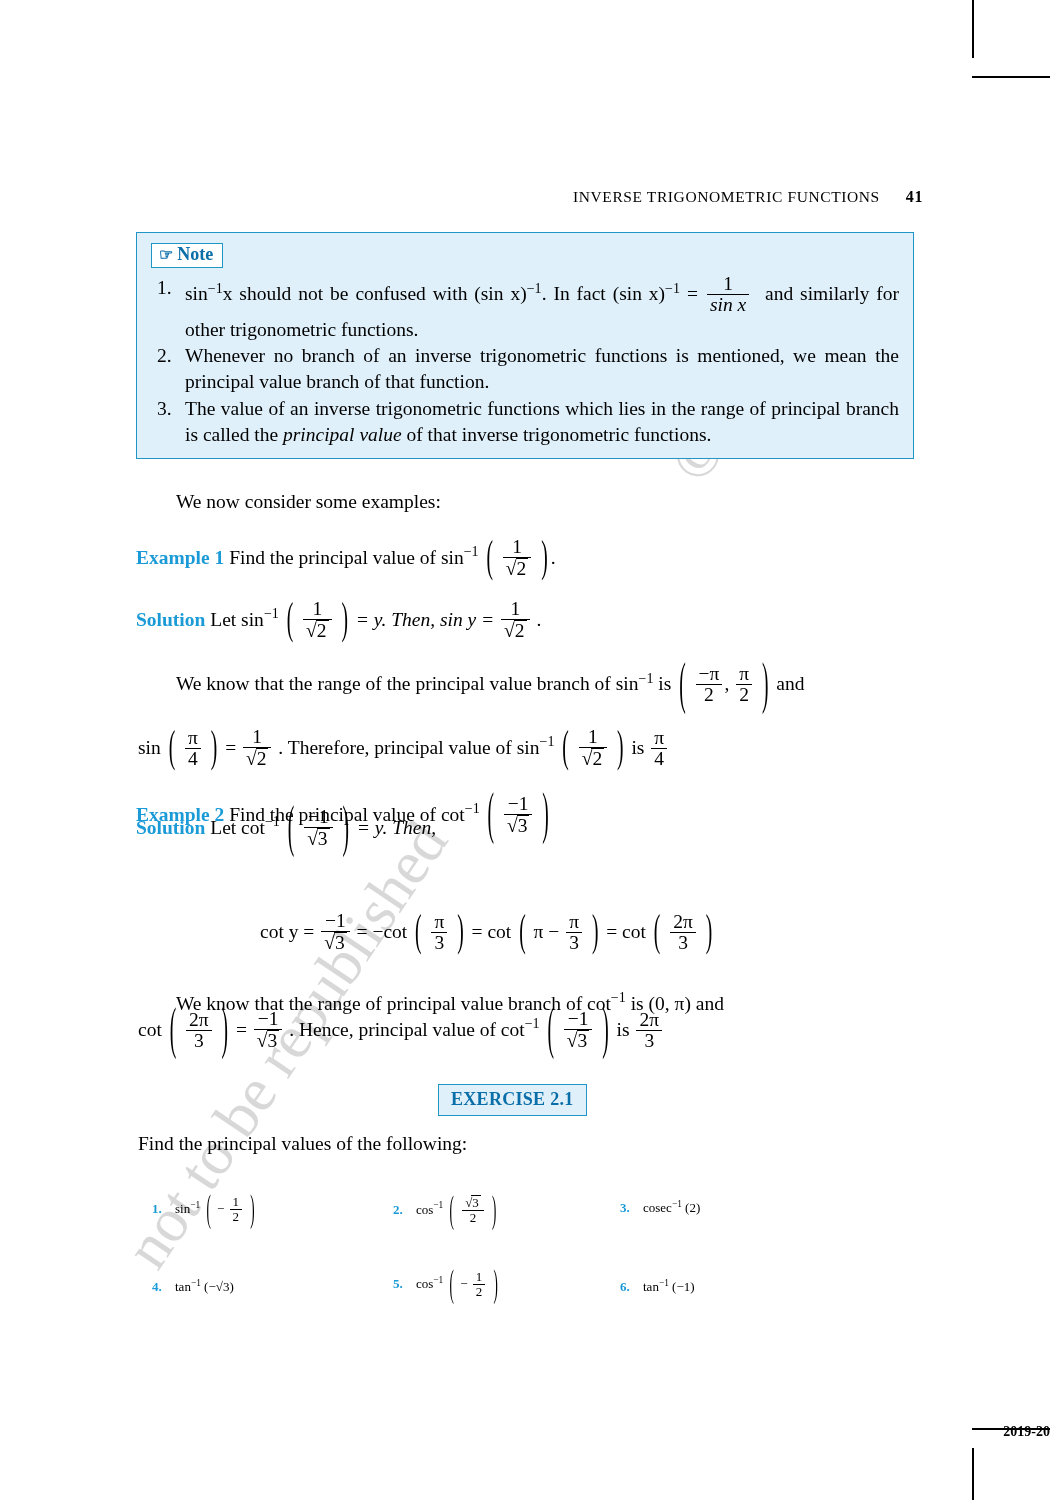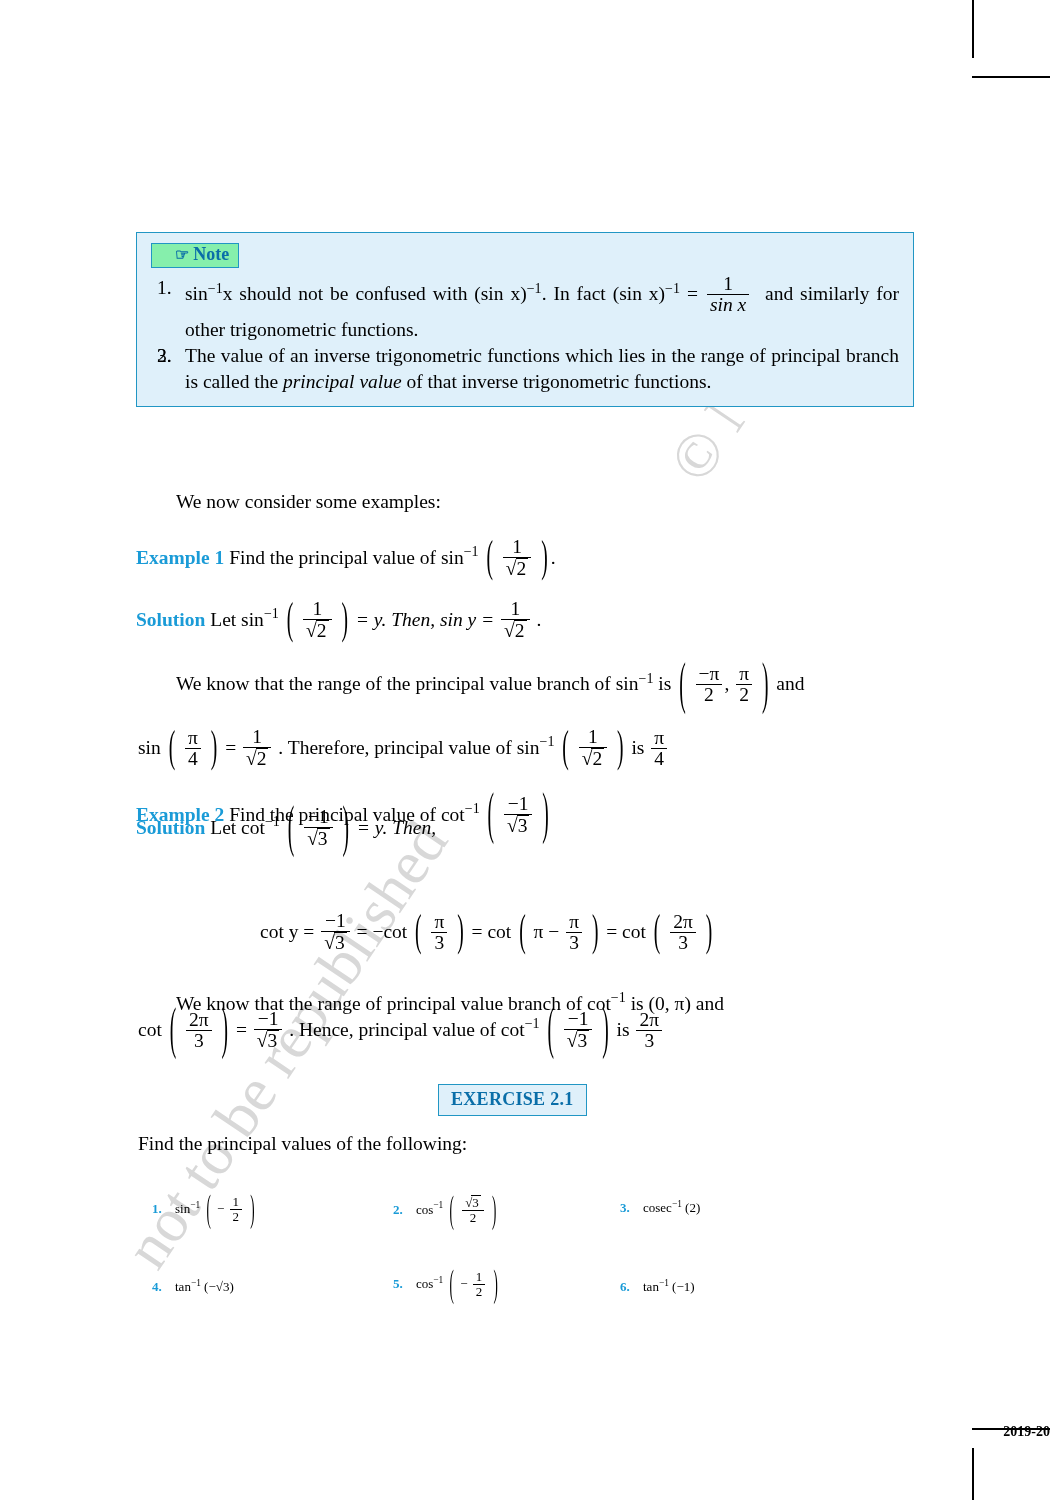--- a/index.html
+++ b/index.html
@@ -54,22 +54,22 @@
     top: 232px;
     width: 778px;
     border: 1.6px solid #2196c4;
     background: #dff0fa;
     box-sizing: border-box;
     padding: 10px 14px 10px 14px;
   }
   .note-tag {
     display: inline-block;
     border: 1.4px solid #2196c4;
-    background: #86efac;
-    padding: 1px 9px 2px 23px;
+    background: #ffffff;
+    padding: 1px 9px 2px 7px;
     font-weight: bold;
     color: #0a6ea8;
     font-size: 18px;
     line-height: 1.1;
   }
   .note-tag .hand { font-size: 16px; margin-right: 4px; }
   .note-list {
     margin: 7px 0 0 0;
     padding: 0;
     list-style: none;
@@ -177,40 +177,44 @@
 <div class="page">
 
   <div class="crop v" style="left:972px; top:0; height:58px;"></div>
   <div class="crop h" style="left:972px; top:76px; width:78px;"></div>
   <div class="crop v" style="left:972px; top:1448px; height:52px;"></div>
   <div class="crop h" style="left:972px; top:1428px; width:78px;"></div>
 
   <div class="wm wm1">© NCERT</div>
   <div class="wm wm2">not to be republished</div>
 
+  <div class="runhead">
+    <span>INVERSE  TRIGONOMETRIC  FUNCTIONS</span><span class="pno">41</span>
+  </div>
 
   <div class="notebox">
     <div class="note-tag">
       <span class="hand">☞</span><span>Note</span>
     </div>
     <ul class="note-list">
       <li>
         <span class="num">1.</span>
         <span>
           <span>sin</span><span class="sup">−1</span><span>x should not be confused with (sin x)</span><span class="sup">−1</span><span>. In fact (sin x)</span><span class="sup">−1</span>
           <span>=</span>
           <span class="frac">
             <span class="n">1</span>
             <span class="d it">sin x</span>
           </span>
           &nbsp;<span>and similarly for other trigonometric functions.</span>
         </span>
       </li>
       <li>
         <span class="num">2.</span>
+        <span>Whenever no branch of an inverse trigonometric functions is mentioned, we mean the principal value branch of that function.</span>
       </li>
       <li>
         <span class="num">3.</span>
         <span><span>The value of an inverse trigonometric functions which lies in the range of principal branch is called the </span><span class="it">principal value</span><span> of that inverse trigonometric functions.</span></span>
       </li>
     </ul>
   </div>
 
   <div class="para" style="left:176px; top:489px;">We now consider some examples:</div>
 

